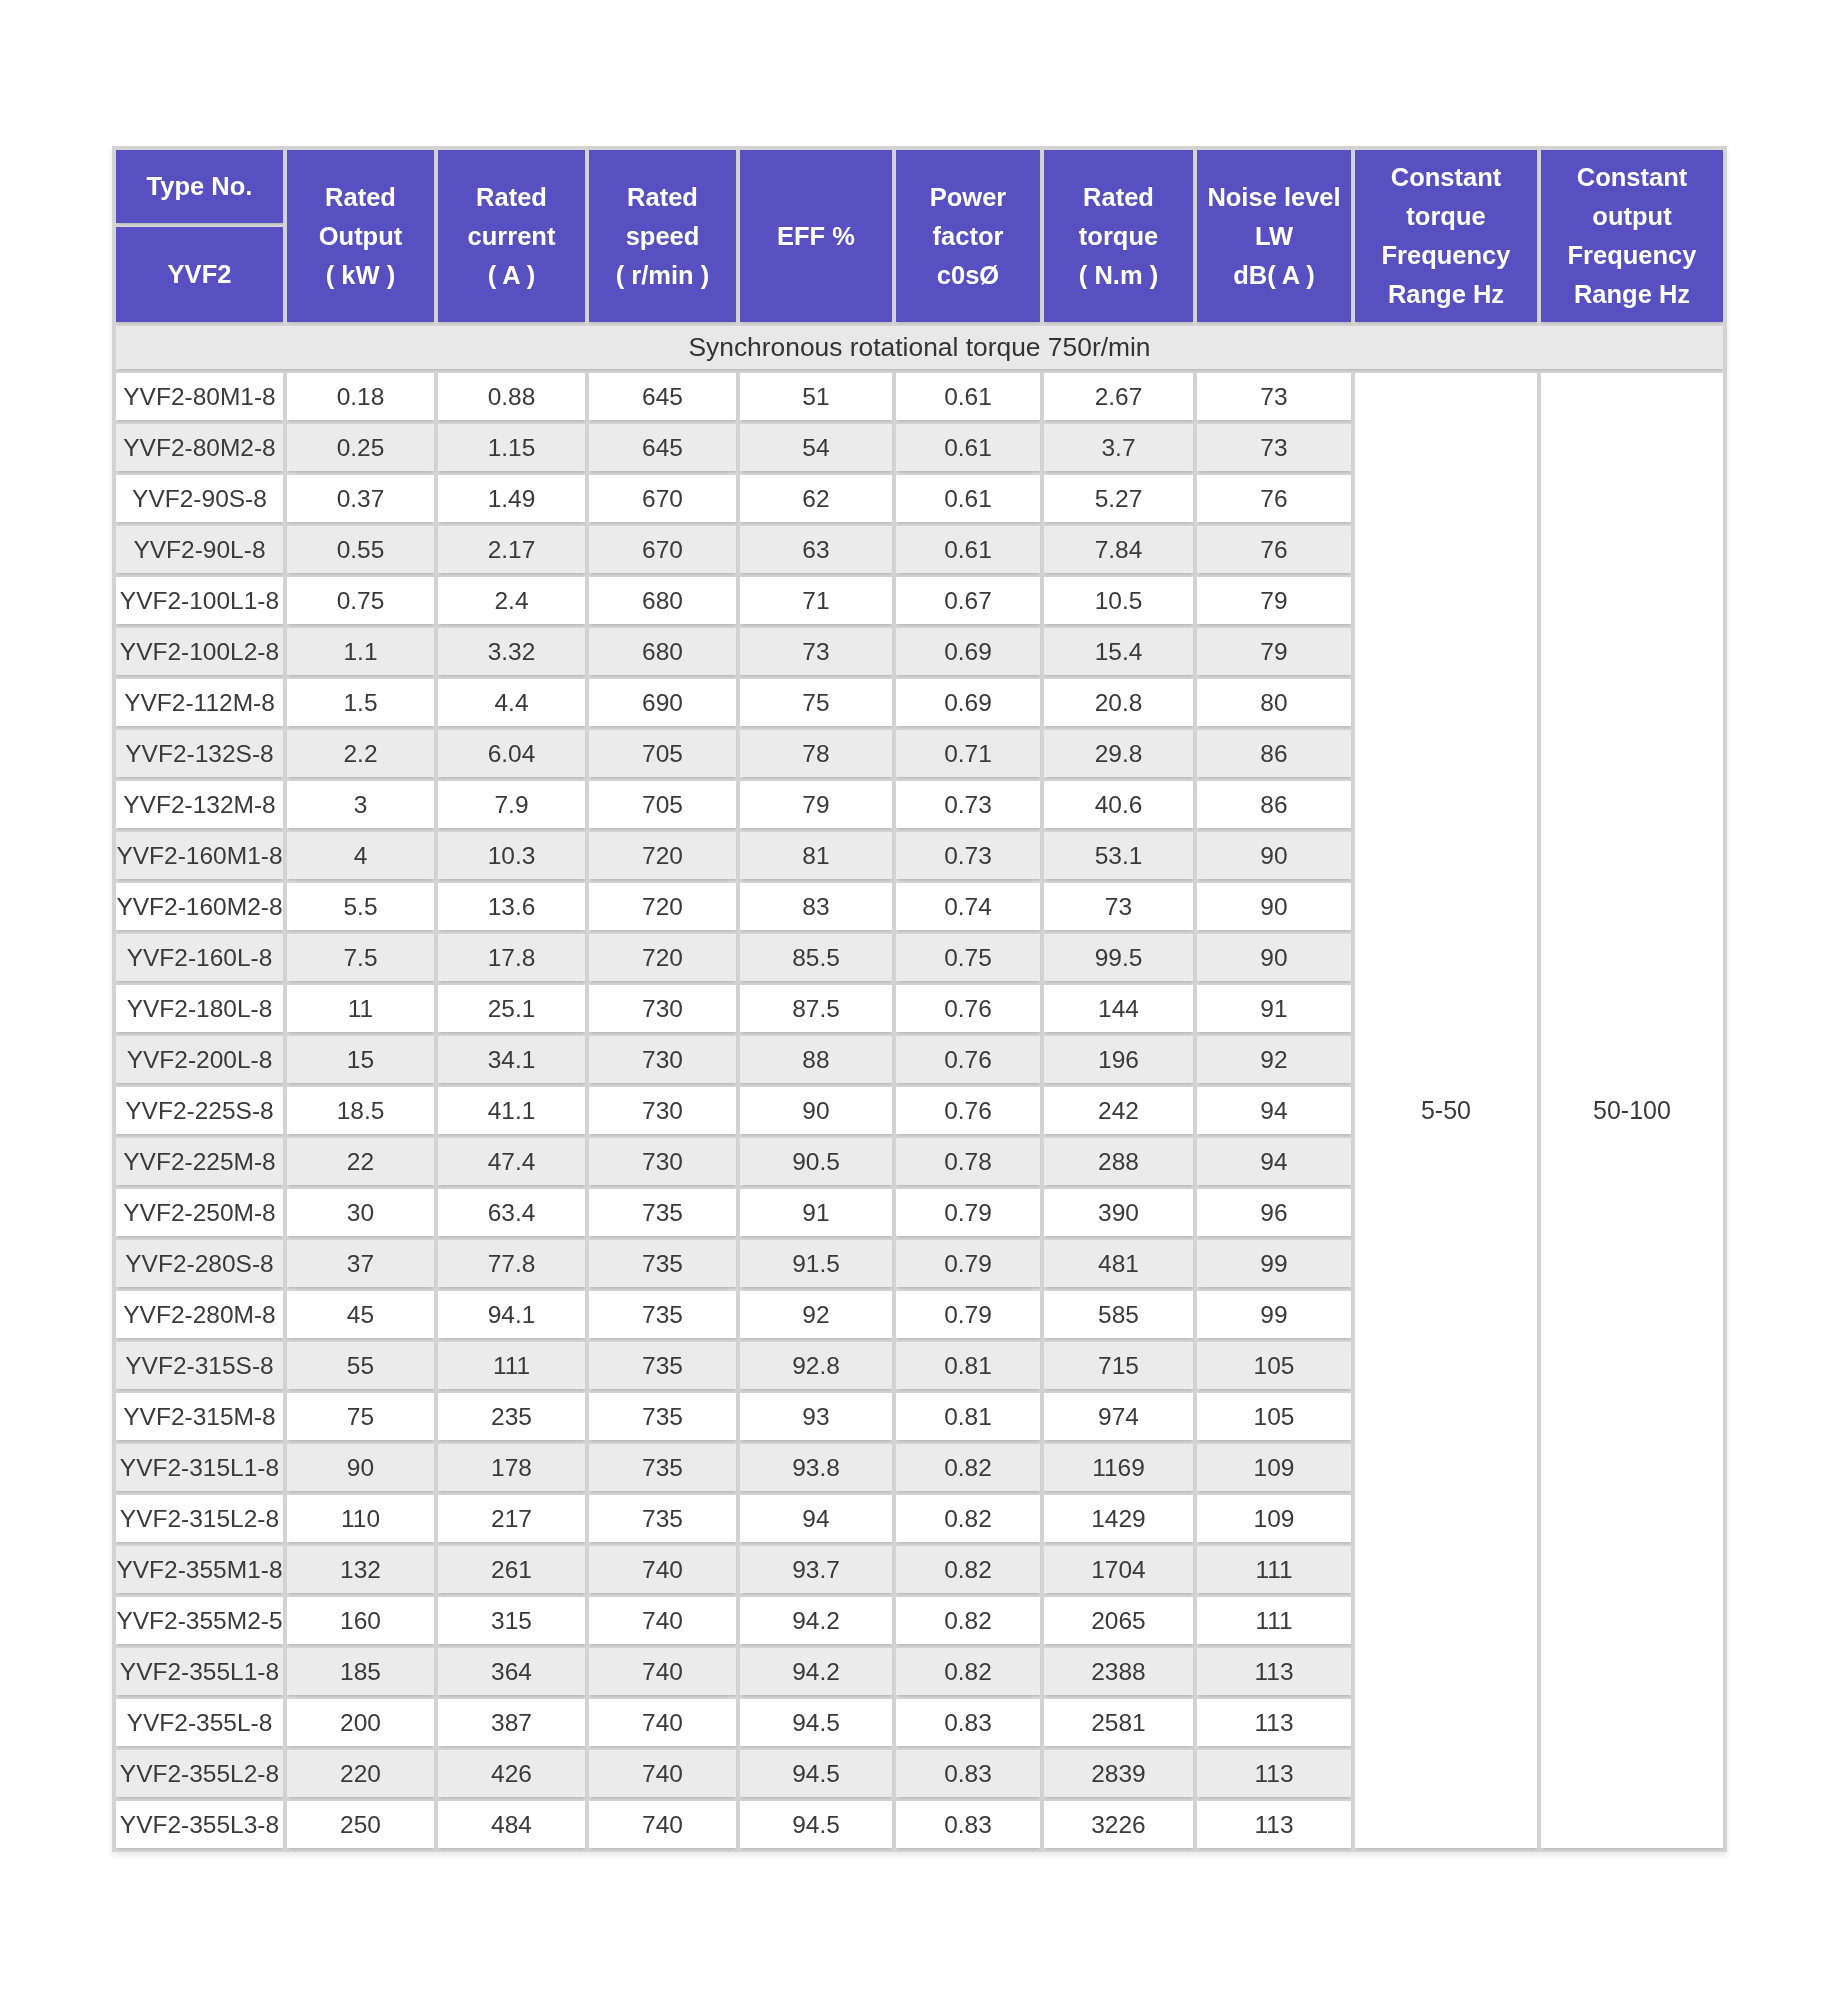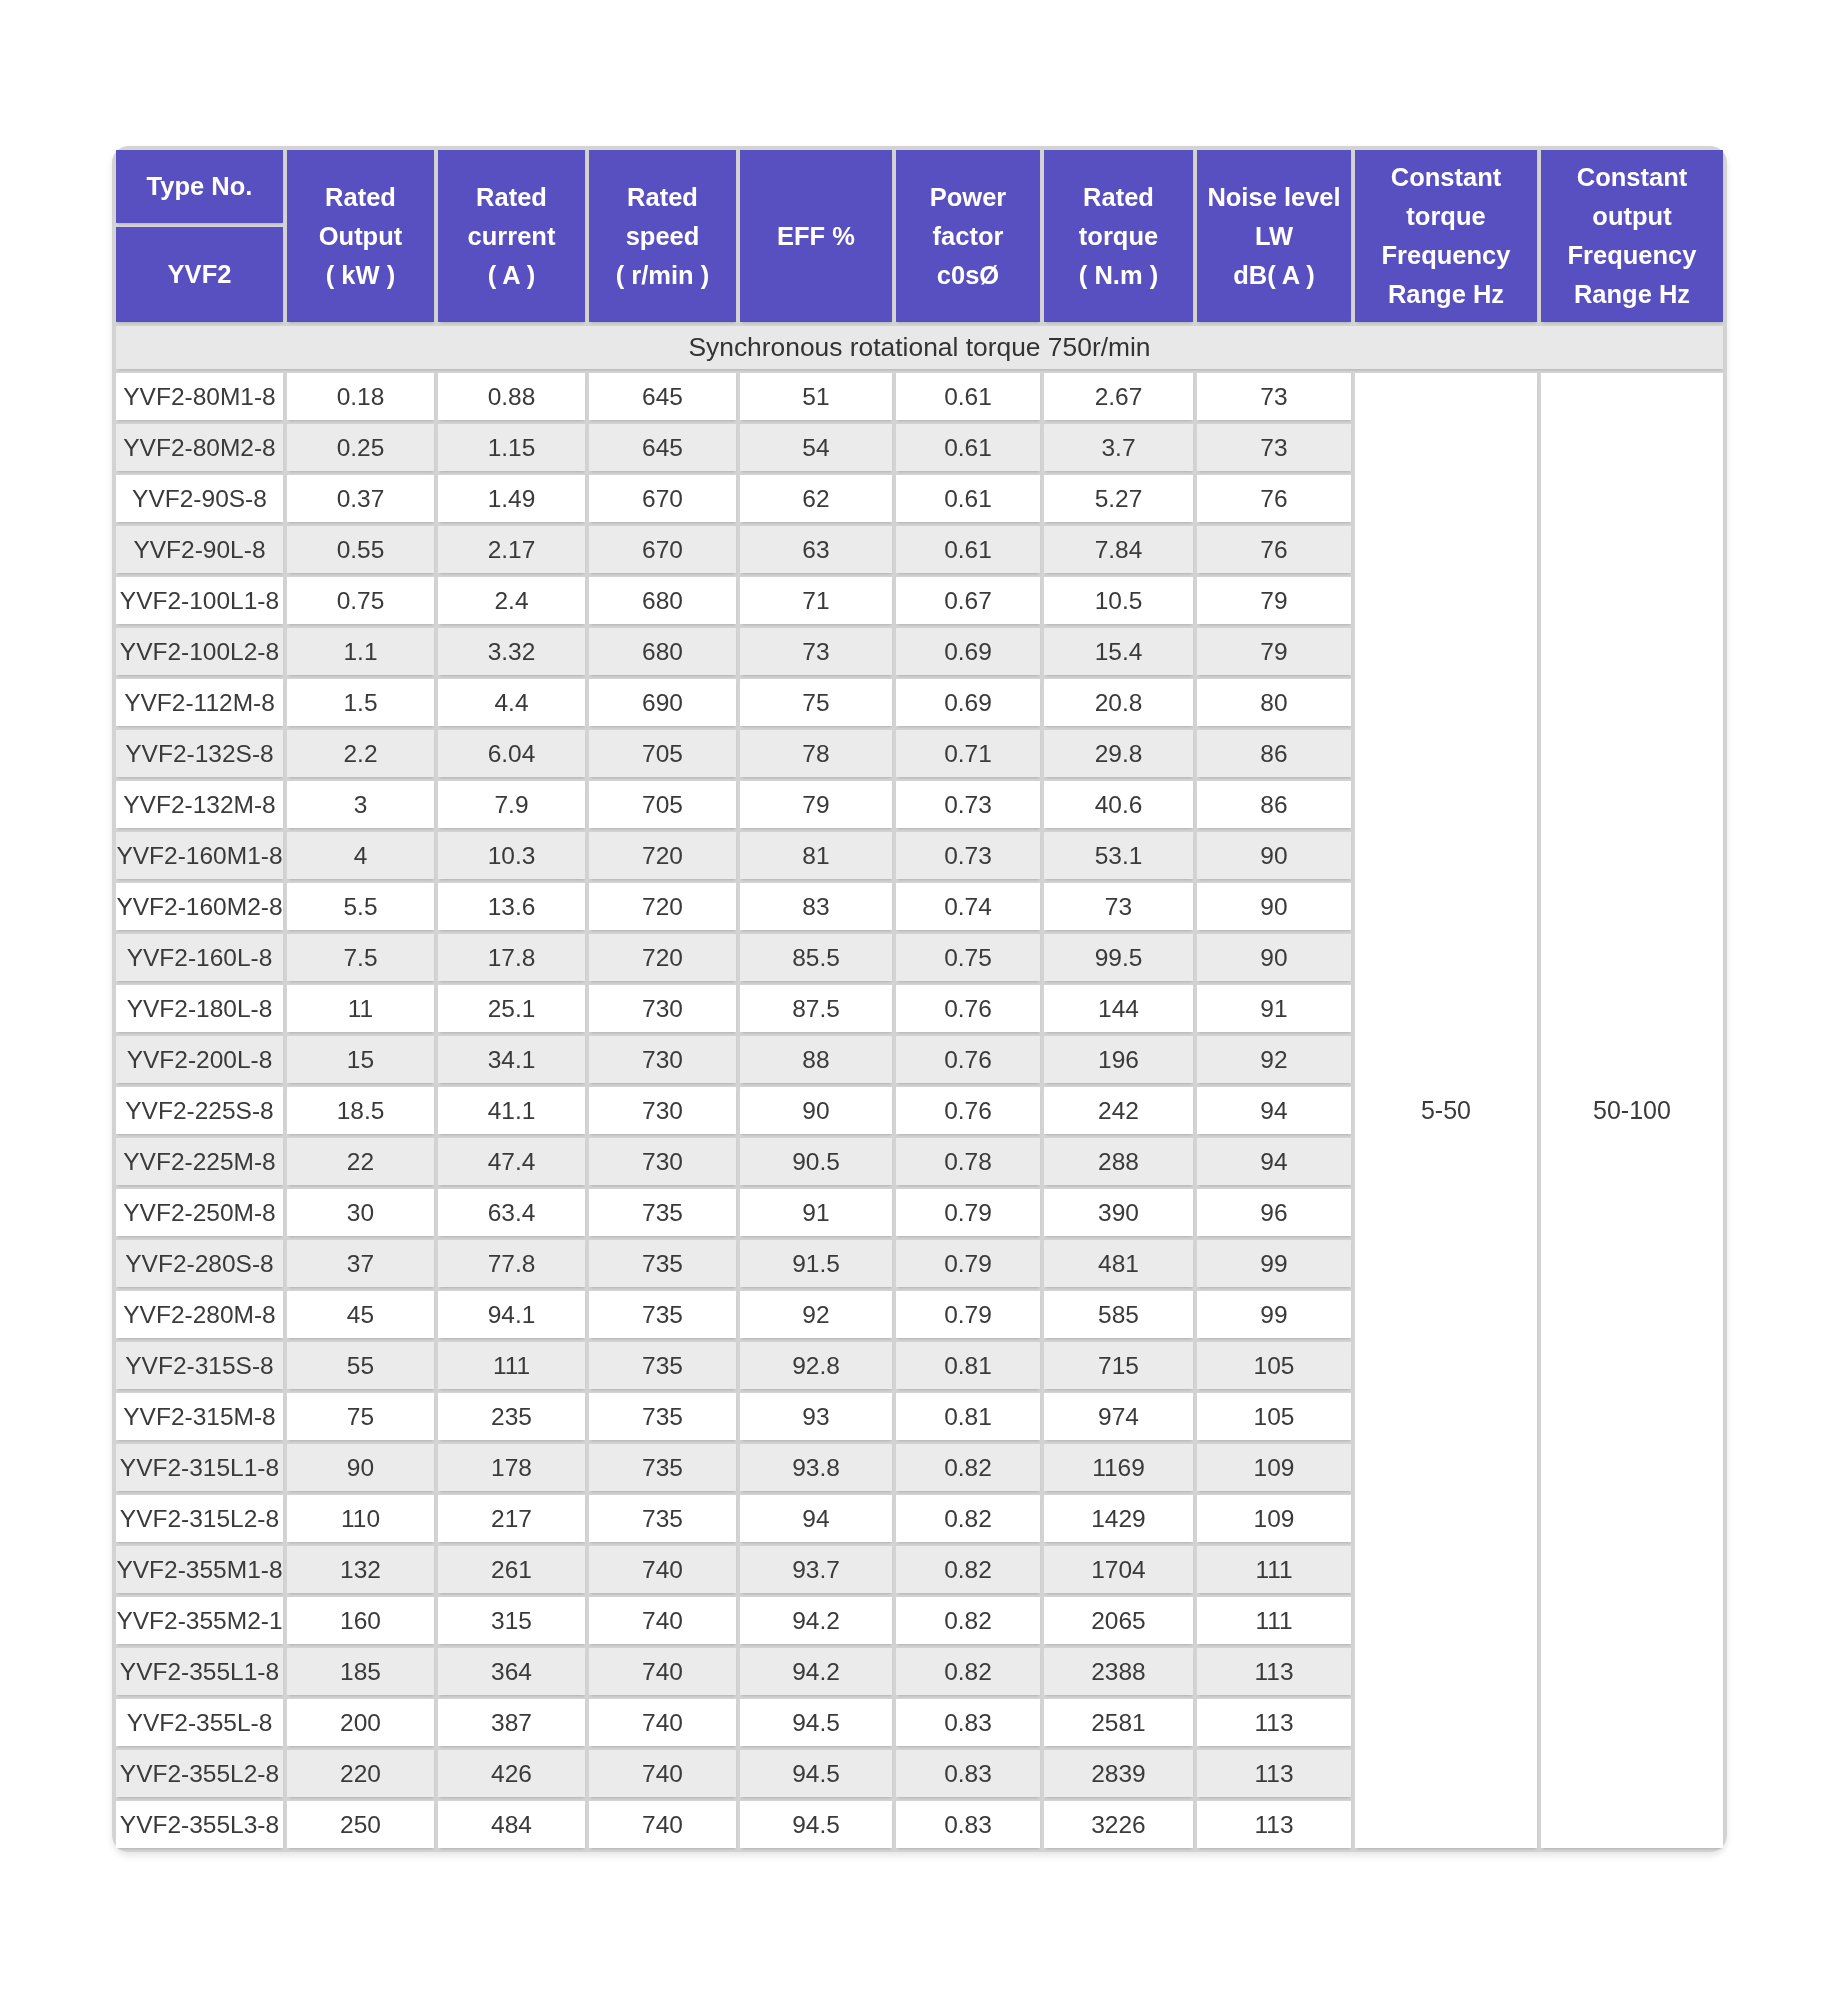--- a/index.html
+++ b/index.html
@@ -18,21 +18,20 @@
     position: absolute;
     left: 112px;
     top: 146px;
   }
   table.spec {
     border-collapse: separate;
     border-spacing: 4.9px;
     background: #d3d3d3;
     table-layout: fixed;
     box-shadow: 0 3.9px 6.9px rgba(0,0,0,0.10);
-    border-radius: 17px;
   }
   th, td {
     box-shadow: 0 2.4px 2.4px -1.5px rgba(0,0,0,0.16);
     overflow: hidden;
   }
   th {
     background: #584FC1;
     color: #ffffff;
     font-size: 25.5px;
     font-weight: bold;
@@ -357,21 +356,21 @@
     <td>YVF2-355M1-8</td>
     <td>132</td>
     <td>261</td>
     <td>740</td>
     <td>93.7</td>
     <td>0.82</td>
     <td>1704</td>
     <td>111</td>
   </tr>
         <tr class="row-white">
-    <td>YVF2-355M2-1</td>
+    <td>YVF2-355M2-5</td>
     <td>160</td>
     <td>315</td>
     <td>740</td>
     <td>94.2</td>
     <td>0.82</td>
     <td>2065</td>
     <td>111</td>
   </tr>
         <tr class="row-gray">
     <td>YVF2-355L1-8</td>

